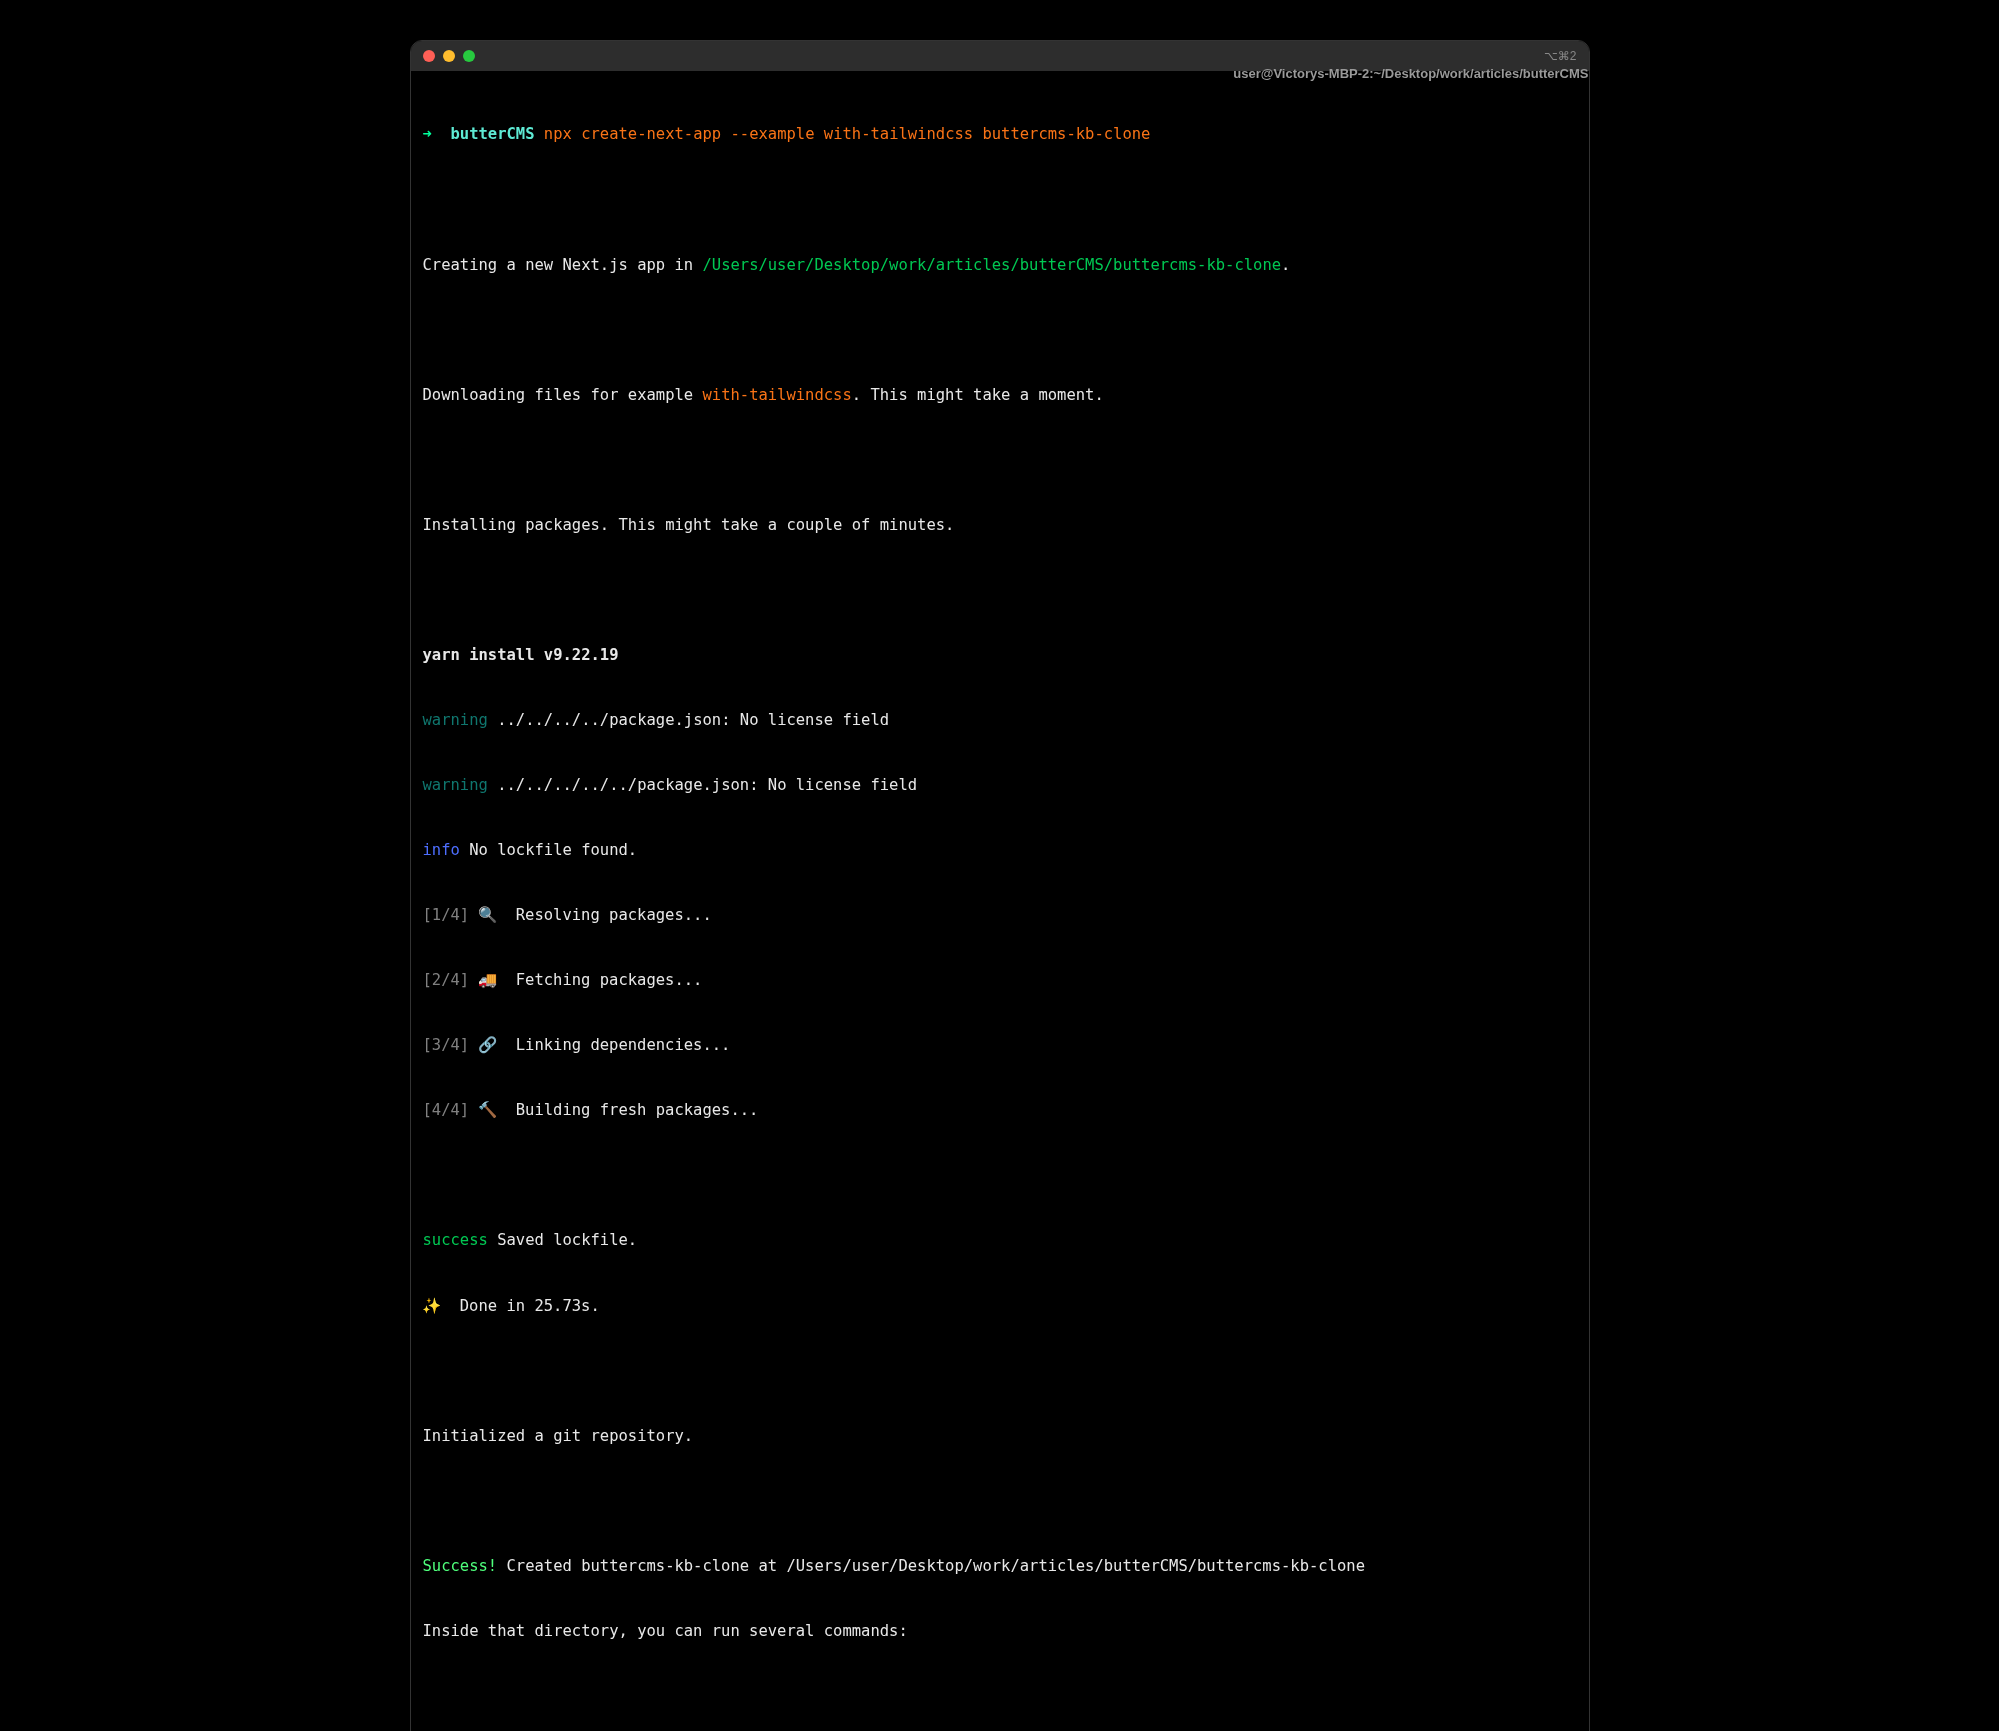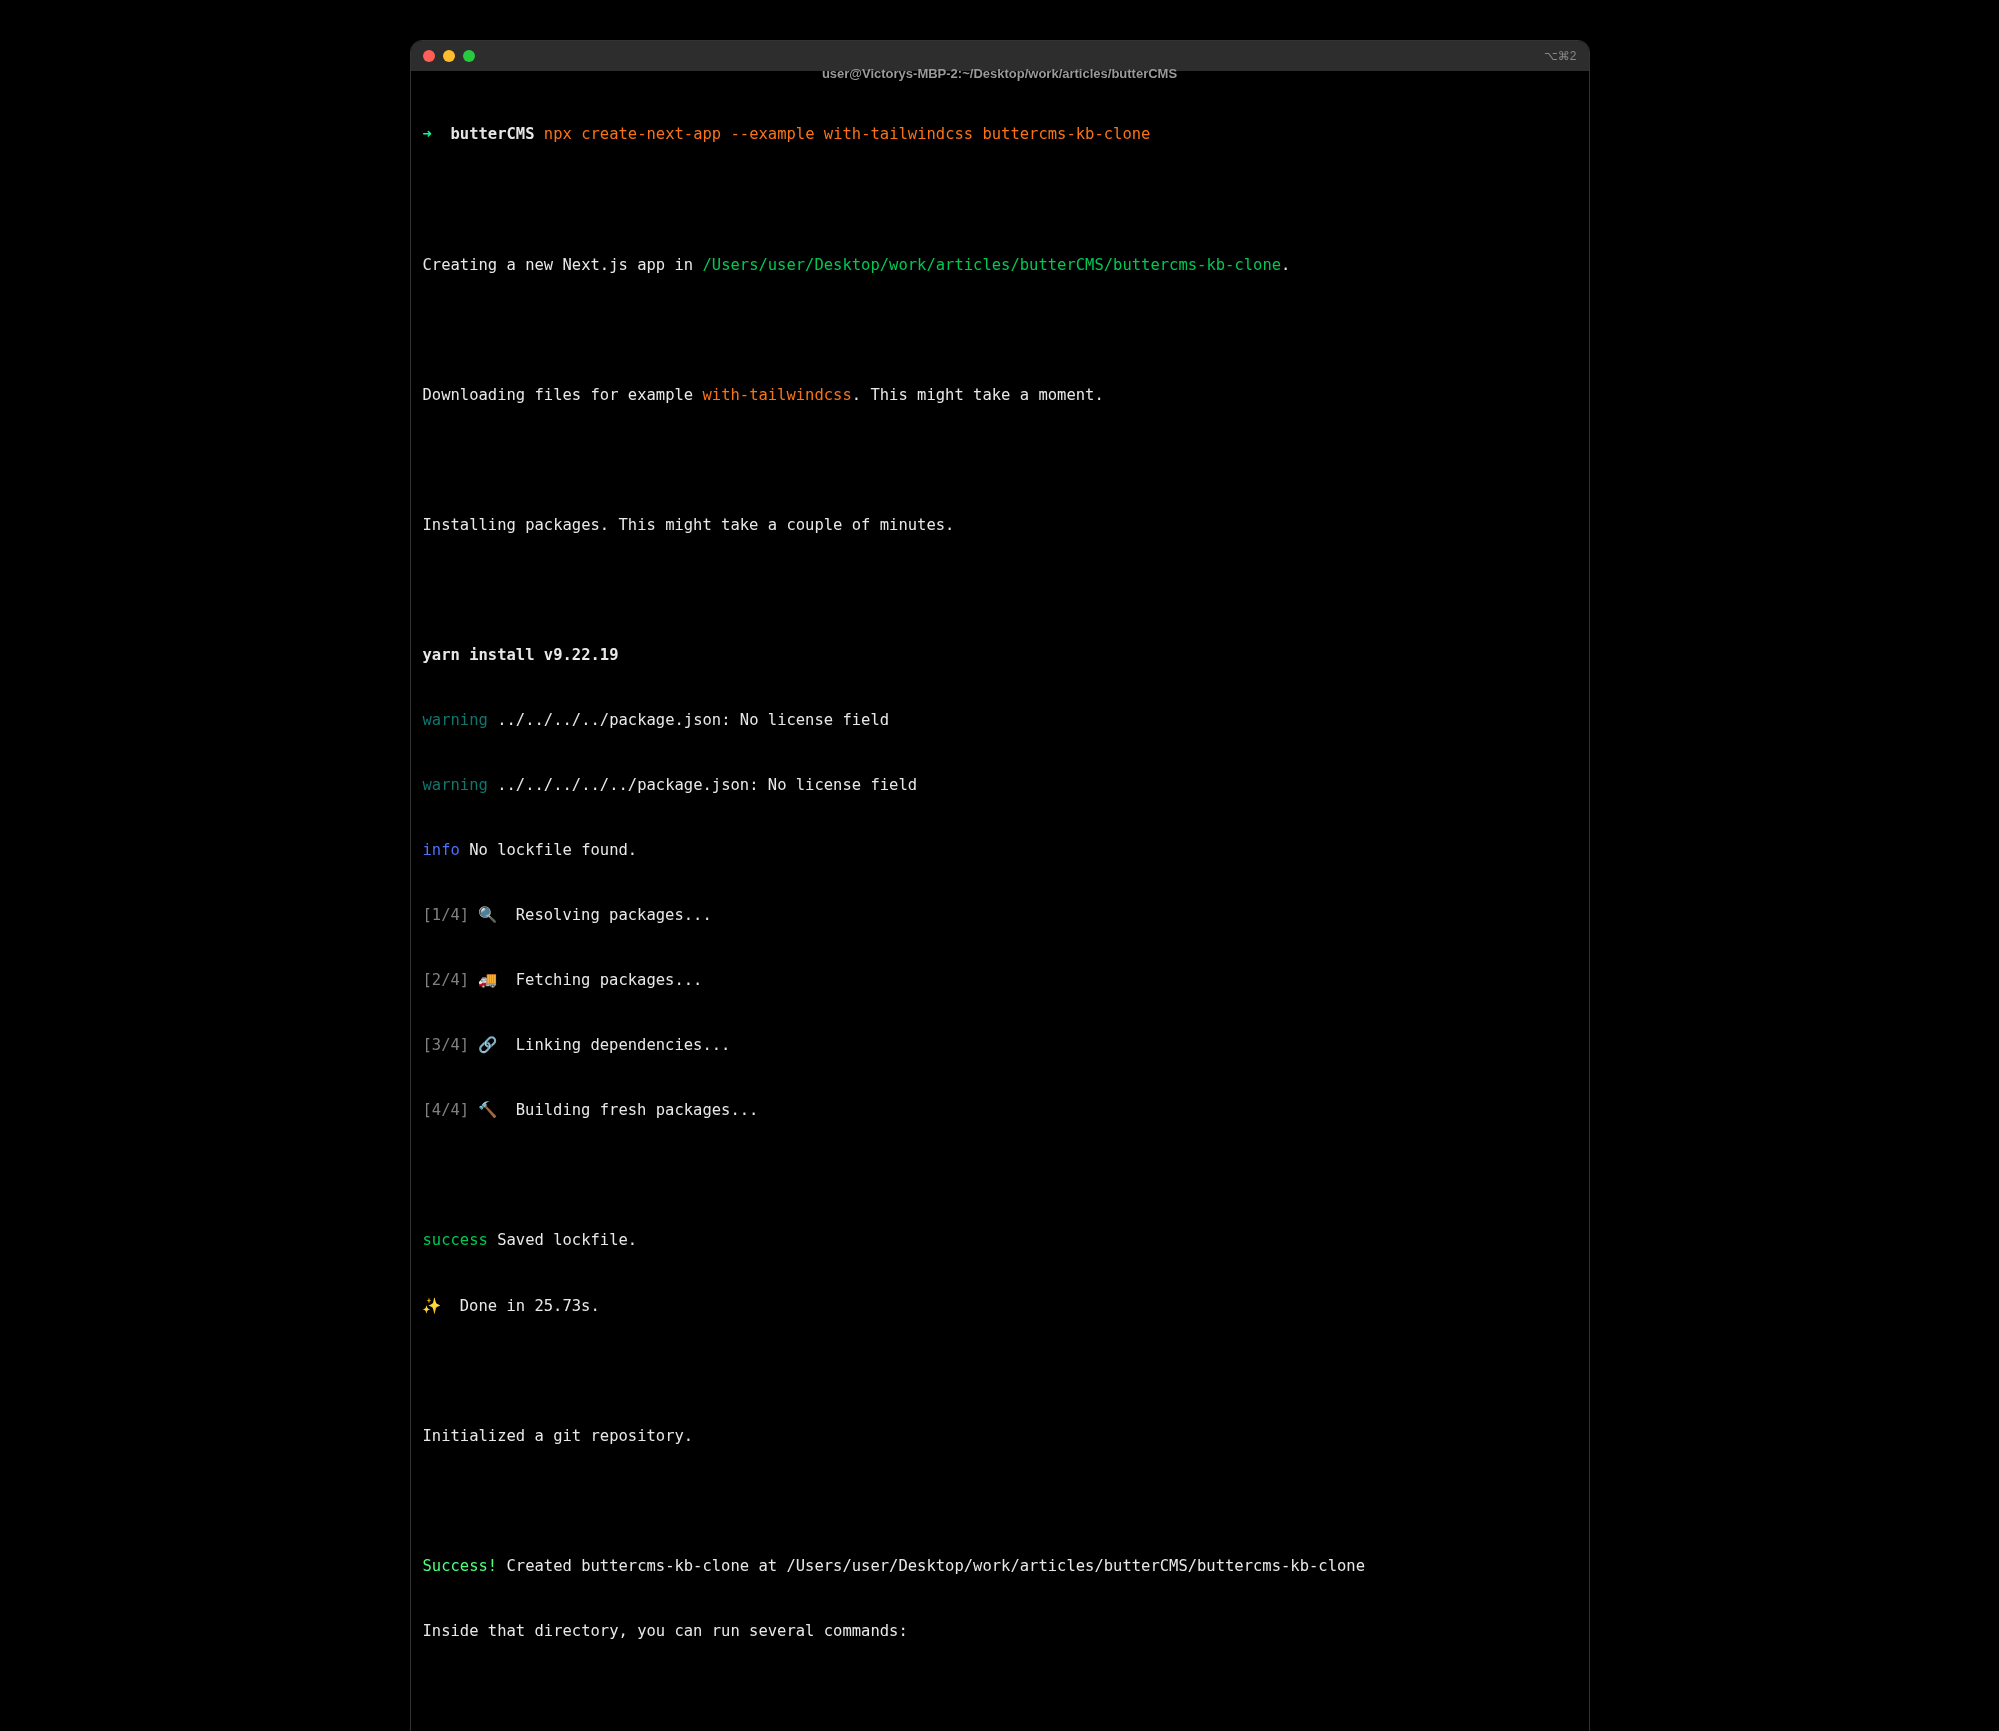--- a/index.html
+++ b/index.html
@@ -43,21 +43,21 @@
     height: 12px;
     border-radius: 50%;
   }
   .light.red { background: #ff5f56; }
   .light.yellow { background: #ffbd2e; }
   .light.green { background: #27c93f; }
   .title {
     position: absolute;
     left: 0;
     right: 0;
-    text-align: center;
+    text-align: right;
     font-size: 13px;
     color: #999;
     font-weight: 600;
     font-family: -apple-system, BlinkMacSystemFont, sans-serif;
     pointer-events: none;
     margin-top: 37px;
   }
   .title-right {
     margin-left: auto;
     font-size: 12px;
@@ -71,21 +71,21 @@
     font-size: 15.5px;
     white-space: pre;
     overflow-x: auto;
   }
   .line {
     min-height: 1.4em;
     white-space: pre-wrap;
     word-break: break-word;
   }
   .arrow { color: #00ff9c; }
-  .cyan { color: #e5e5e5; font-weight: bold; }
+  .cyan { color: #5eead4; font-weight: bold; }
   .cyan-normal { color: #f97316; }
   .green { color: #00c853; }
   .green-bright { color: #4fff7c; }
   .yellow { color: #0f766e; }
   .blue { color: #4d6eff; }
   .grey { color: #808080; margin-top: 16px; }
   .white { color: #f97316; }
   .bold { font-weight: bold; }
   .emoji {
     display: inline-block;

